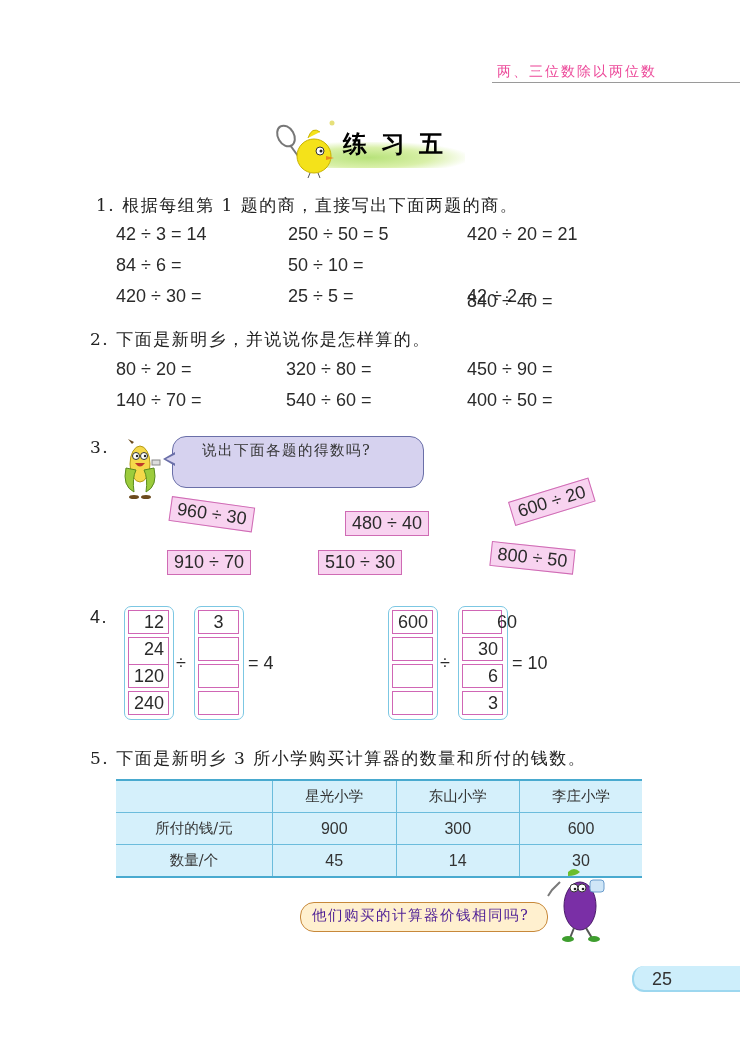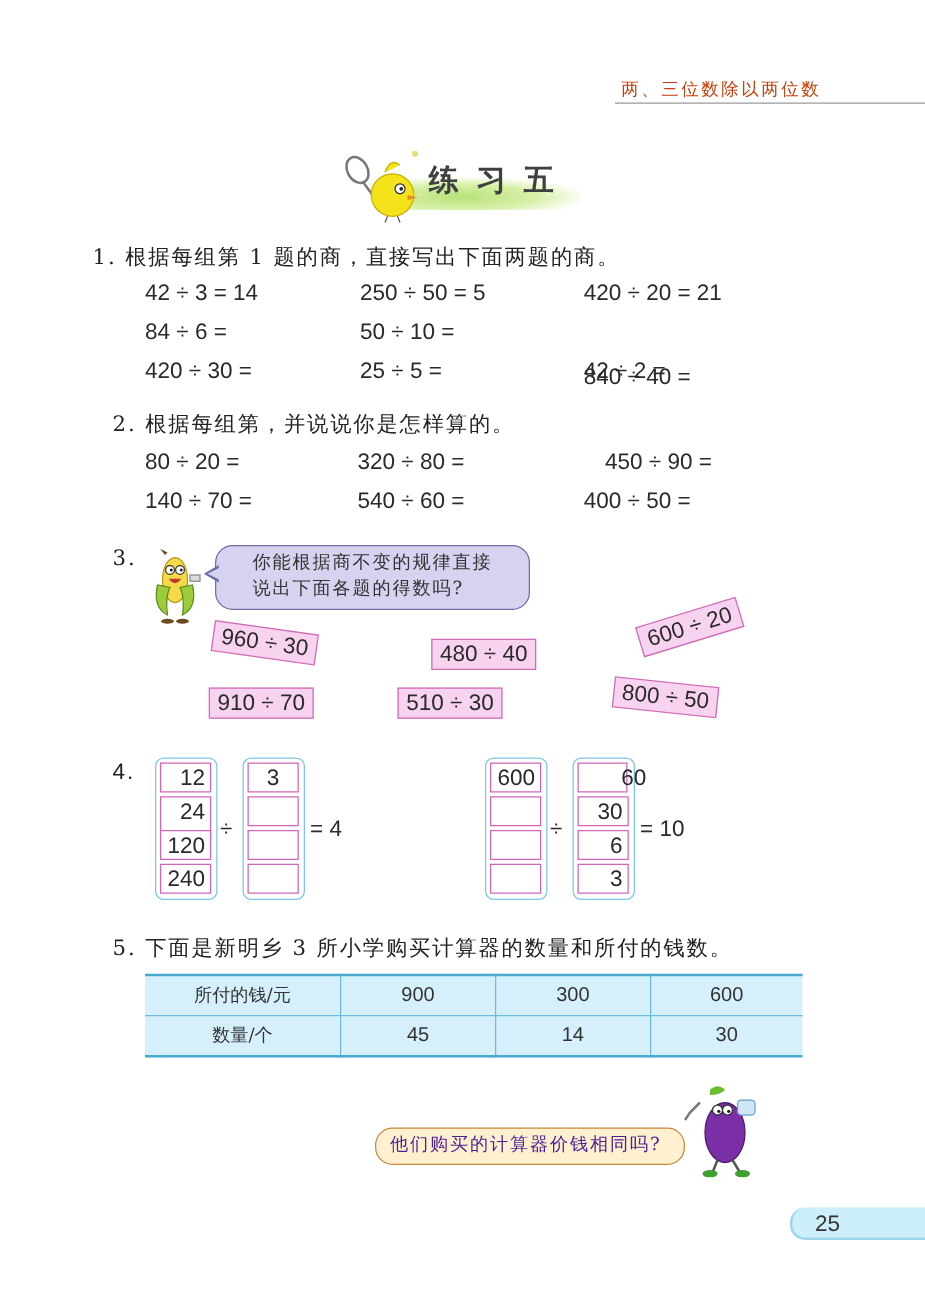--- a/index.html
+++ b/index.html
@@ -2,27 +2,27 @@
 <html><head>
 <meta charset="utf-8">
 <style>
   html, body { margin:0; padding:0; }
   body { width:740px; height:1047px; background:#ffffff; position:relative; overflow:hidden;
          font-family:"DejaVu Serif", "Liberation Serif", serif; color:#222; }
   .abs { position:absolute; }
   .sans { font-family:"Liberation Sans", "DejaVu Sans", sans-serif; }
 
   
-  .header-title { left:497px; top:63px; font-size:14px; letter-spacing:2px; color:#c2410c; }
+  .header-title { left:497px; top:63px; font-size:14px; letter-spacing:2px; color:#ec4899; }
   .header-rule { left:492px; top:82px; width:248px; height:1px; background:#9a9a9a; }
 
   
   .banner-glow { left:305px; top:142px; width:160px; height:26px;
     background:radial-gradient(ellipse at 40% 60%, #b7e27a 0%, #d9f0a9 45%, rgba(255,255,255,0) 75%); }
-  .banner-title { left:343px; top:128px; font-size:24px; letter-spacing:14px; color:#404040; font-weight:bold; }
+  .banner-title { left:343px; top:128px; font-size:24px; letter-spacing:14px; color:#000000; font-weight:bold; }
   .chick { left:270px; top:118px; width:70px; height:62px; }
 
   
   .q-head { font-size:17px; color:#222; letter-spacing:1.5px; }
   .q-num { font-family:"DejaVu Serif", serif; }
   .eq { font-family:"Liberation Sans", "DejaVu Sans", sans-serif; font-size:18px; color:#2a2a2a; white-space:nowrap; }
 
   .bubble { left:172px; top:436px; width:250px; height:50px; border:1.5px solid #6a6fa8; border-radius:14px;
     background:#d6d2ef; }
   .bubble-text { left:202px; top:440px; font-size:14.5px; line-height:21px; letter-spacing:1.5px; color:#333; }
@@ -63,41 +63,41 @@
   <path d="M38 20 Q42 8 50 14" fill="#f4e21a" stroke="#c9b200"></path>
   <circle cx="50" cy="33" r="4" fill="#fff" stroke="#333"></circle>
   <circle cx="51" cy="33" r="1.5" fill="#222"></circle>
   <path d="M56 38 L64 40 L56 42 Z" fill="#e88b1c"></path>
   <circle cx="62" cy="5" r="2.5" fill="#e6e07a"></circle>
   <line x1="40" y1="55" x2="38" y2="60" stroke="#555"></line>
   <line x1="48" y1="55" x2="50" y2="60" stroke="#555"></line>
 </svg>
 <div class="abs banner-title">练习五</div>
 
-<div class="abs q-head" style="left:74px; top:194px;text-align:center;">
+<div class="abs q-head" style="left:96px; top:194px;text-align:center;">
   <span class="q-num">1.</span>
   <span>根据每组第 1 题的商，直接写出下面两题的商。</span>
 </div>
 <div class="abs eq" style="left:116px; top:224px;">42 ÷ 3 = 14</div>
 <div class="abs eq" style="left:288px; top:224px;">250 ÷ 50 = 5</div>
 <div class="abs eq" style="left:467px; top:224px;">420 ÷ 20 = 21</div>
 <div class="abs eq" style="left:116px; top:255px;">84 ÷ 6 =</div>
 <div class="abs eq" style="left:288px; top:255px;">50 ÷ 10 =</div>
 <div class="abs eq" style="left:467px; top:255px;margin-top:36px;">840 ÷ 40 =</div>
 <div class="abs eq" style="left:116px; top:286px;">420 ÷ 30 =</div>
 <div class="abs eq" style="left:288px; top:286px;">25 ÷ 5 =</div>
 <div class="abs eq" style="left:467px; top:286px;">42 ÷ 2 =</div>
 
 <div class="abs q-head" style="left:90px; top:328px;">
   <span class="q-num">2.</span>
-  <span>根据每组第，并说说你是怎样算的。</span>
+  <span>下面是新明乡，并说说你是怎样算的。</span>
 </div>
 <div class="abs eq" style="left:116px; top:359px;">80 ÷ 20 =</div>
 <div class="abs eq" style="left:286px; top:359px;">320 ÷ 80 =</div>
-<div class="abs eq" style="left:484px; top:359px;text-align:right;">450 ÷ 90 =</div>
+<div class="abs eq" style="left:467px; top:359px;text-align:right;">450 ÷ 90 =</div>
 <div class="abs eq" style="left:116px; top:390px;">140 ÷ 70 =</div>
 <div class="abs eq" style="left:286px; top:390px;">540 ÷ 60 =</div>
 <div class="abs eq" style="left:467px; top:390px;">400 ÷ 50 =</div>
 
 <div class="abs q-head" style="left:90px; top:437px;">3.</div>
 <svg class="abs" style="left:118px; top:438px;" width="44" height="62" viewBox="0 0 44 62">
   <path d="M14 6 L10 1 L16 4 Z" fill="#6b4a1e"></path>
   <ellipse cx="22" cy="26" rx="10" ry="18" fill="#f5d94a" stroke="#b59a1a"></ellipse>
   <path d="M8 30 Q4 48 16 54 Q14 40 18 32 Z" fill="#9ccc3c" stroke="#5a8a1e"></path>
   <path d="M36 30 Q40 48 28 54 Q30 40 26 32 Z" fill="#9ccc3c" stroke="#5a8a1e"></path>
@@ -107,21 +107,20 @@
     <circle cx="27" cy="18" r="1.2" fill="#222"></circle>
   <path d="M17 25 Q22 32 27 25 Z" fill="#c0392b"></path>
   <rect x="34" y="22" width="8" height="5" fill="#ddd" stroke="#888"></rect>
   <ellipse cx="16" cy="59" rx="5" ry="2" fill="#6b4a1e"></ellipse>
     <ellipse cx="28" cy="59" rx="5" ry="2" fill="#6b4a1e"></ellipse>
 </svg>
 <div class="abs bubble"></div>
 <div class="abs bubble-tail"></div>
 <div class="abs bubble-tail-inner"></div>
 <div class="abs bubble-text">
-  <div>你能根据商不变的规律直接</div>
   <div>说出下面各题的得数吗?</div>
 </div>
 
 <div class="abs card" style="left:172px; top:496px; transform:rotate(8deg); transform-origin:left top;">960 ÷ 30</div>
 <div class="abs card" style="left:345px; top:511px;">480 ÷ 40</div>
 <div class="abs card" style="left:508px; top:502px; transform:rotate(-17deg); transform-origin:left top;">600 ÷ 20</div>
 <div class="abs card" style="left:147px; top:550px;margin-left:20px;">910 ÷ 70</div>
 <div class="abs card" style="left:318px; top:550px;">510 ÷ 30</div>
 <div class="abs card" style="left:492px; top:541px; transform:rotate(6deg); transform-origin:left top;">800 ÷ 50</div>
 
@@ -153,20 +152,26 @@
 <div class="cell" style="left:462px; top:691px; width:41px; height:24px;">3</div>
 <div class="abs eq" style="left:512px; top:653px;">= 10</div>
 
 <div class="abs q-head" style="left:90px; top:747px;">
   <span class="q-num">5.</span>
   <span>下面是新明乡 3 所小学购买计算器的数量和所付的钱数。</span>
 </div>
 
 <table class="data">
   <tbody>
+      <tr>
+    <td></td>
+    <td>星光小学</td>
+    <td>东山小学</td>
+    <td>李庄小学</td>
+  </tr>
   <tr>
     <td>所付的钱/元</td>
     <td class="num-cell">900</td>
     <td class="num-cell">300</td>
     <td class="num-cell">600</td>
   </tr>
   <tr>
     <td>数量/个</td>
     <td class="num-cell">45</td>
     <td class="num-cell">14</td>

